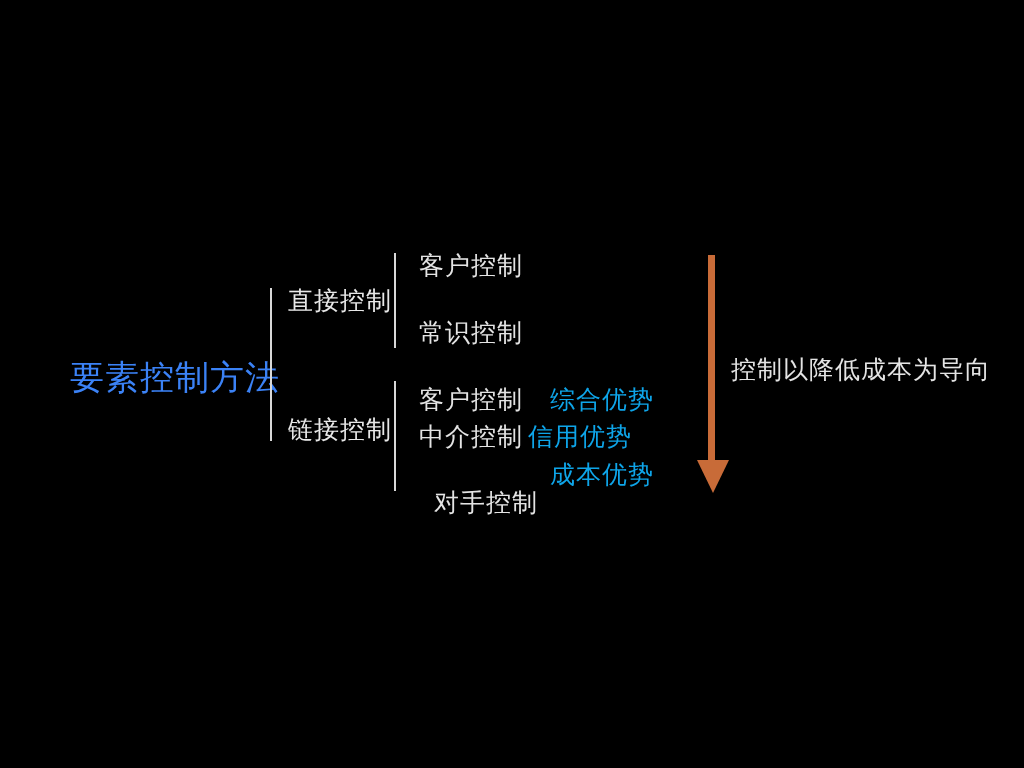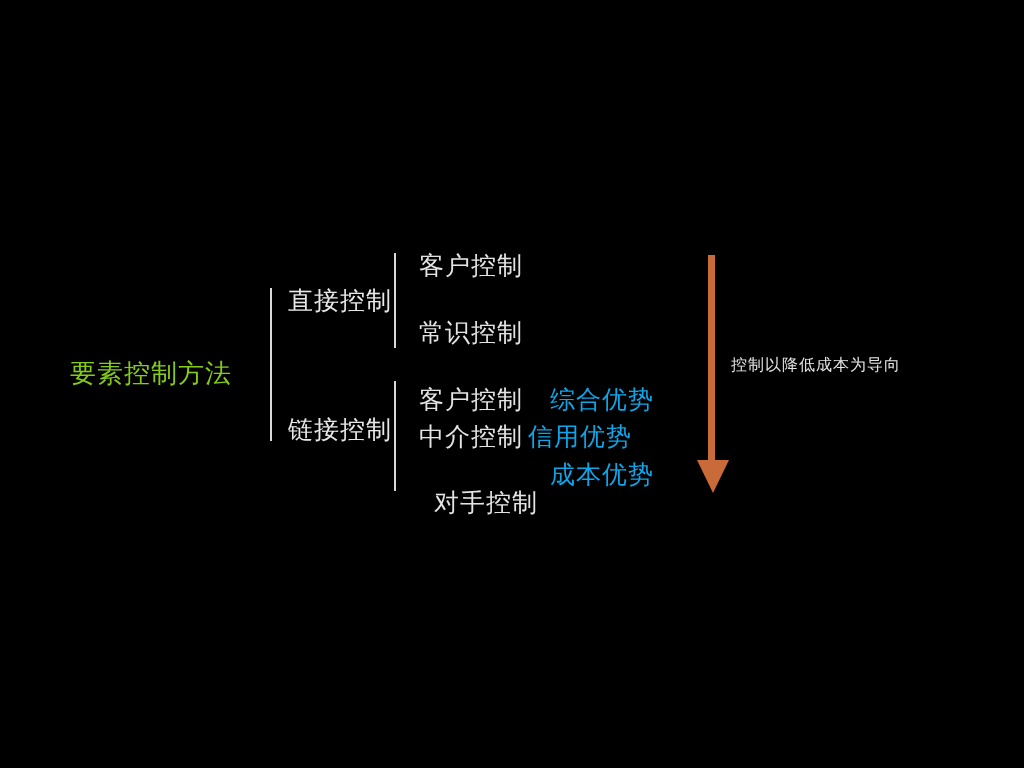--- a/index.html
+++ b/index.html
@@ -27,22 +27,22 @@
   .txt {
     position: absolute;
     white-space: nowrap;
     line-height: 1;
     letter-spacing: 0.5px;
   }
 
   .root-title {
     left: 70px;
     top: 360px;
-    font-size: 26px;
-    color: #84cc16;
+    font-size: 34px;
+    color: #3b82f6;
     letter-spacing: 1px;
   }
 
   .branch-label {
     font-size: 25px;
     color: #E8E8E8;
     letter-spacing: 1px;
     text-align: center;
   }
   .branch-direct { left: 288px; top: 288px; }
@@ -64,21 +64,21 @@
     color: #0ea5e9;
     letter-spacing: 1px;
   }
   .adv-1 { left: 550px; top: 387px; }
   .adv-2 { left: 528px; top: 424px; }
   .adv-3 { left: 550px; top: 462px; }
 
   .note-orientation {
     left: 731px;
     top: 357px;
-    font-size: 16px;
+    font-size: 25px;
     color: #E4E4E4;
     letter-spacing: 1px;
   }
 
   .note-formula {
     left: 760px;
     top: 565px;
     font-size: 25px;
     color: #E4E4E4;
     letter-spacing: 0.5px;

